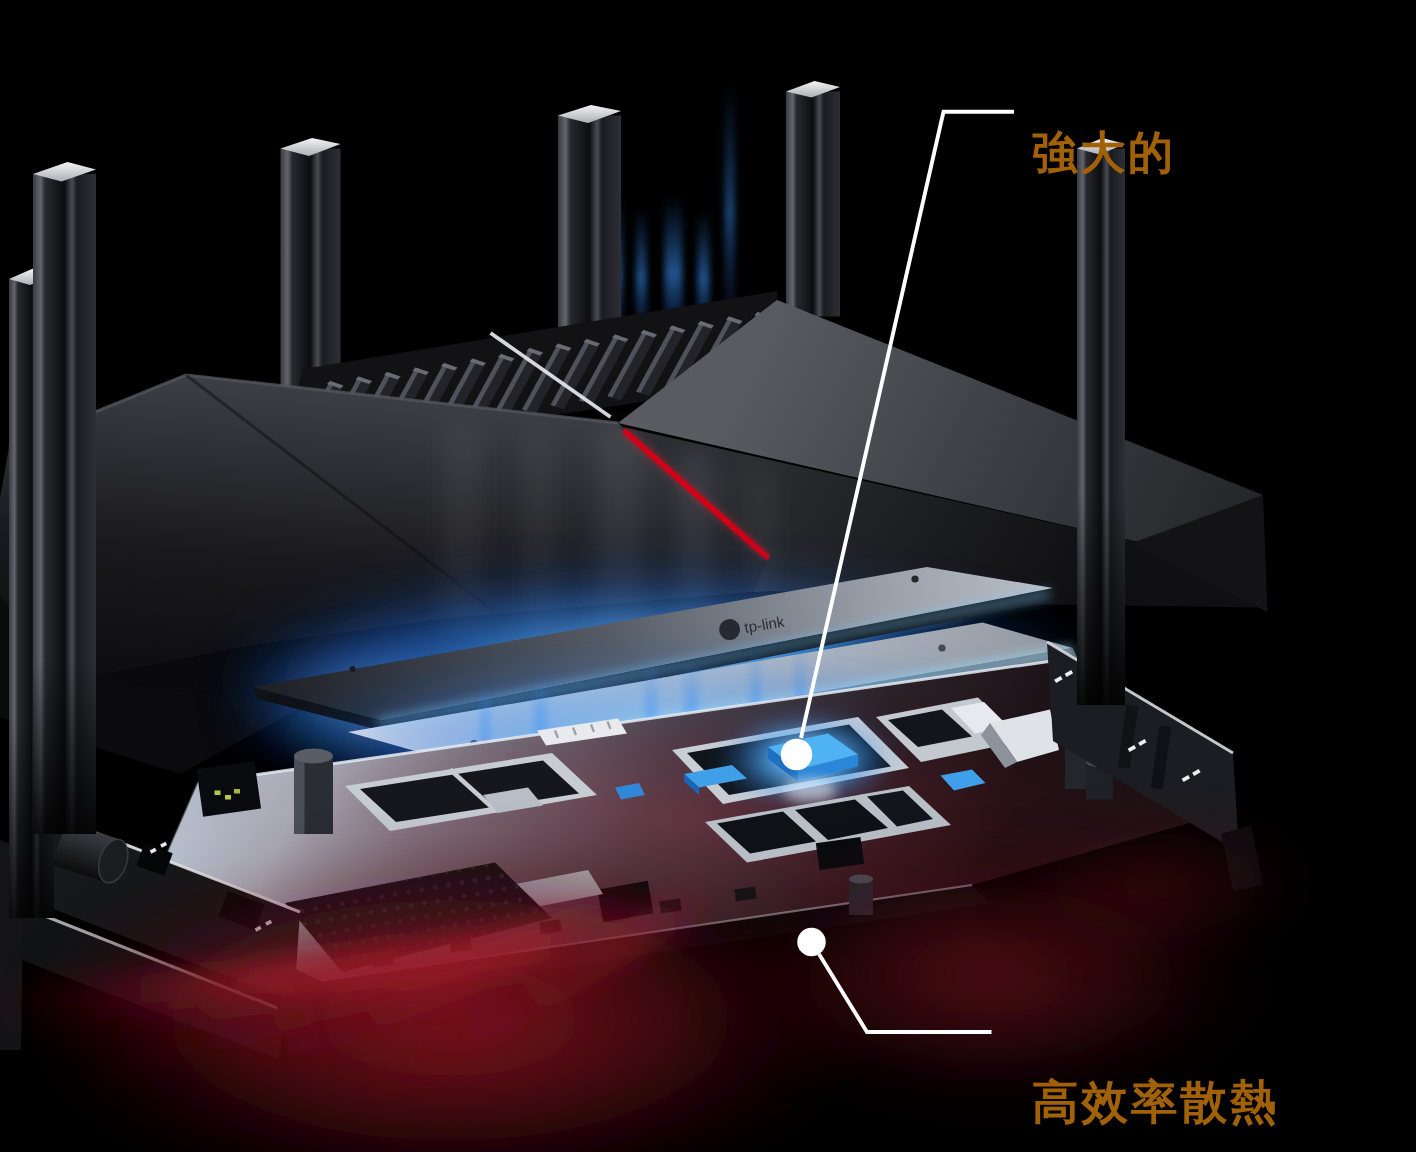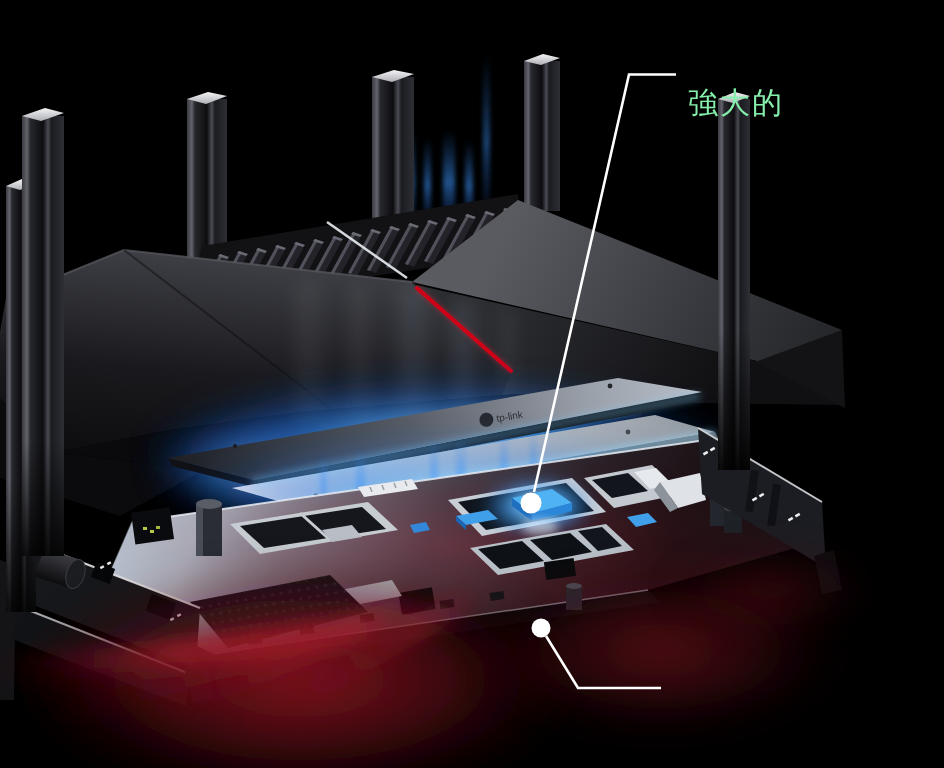--- a/index.html
+++ b/index.html
@@ -1,20 +1,20 @@
 <!DOCTYPE html>
 <html><head>
 <meta charset="utf-8">
 <style>
   html,body{margin:0;padding:0;background:#000;}
   .stage{position:relative;width:944px;height:768px;background:#000;overflow:hidden;
          font-family:"Liberation Sans","DejaVu Sans",sans-serif;}
   .scene{position:absolute;left:0;top:0;}
-  .callout{position:absolute;color:#86efac;font-size:30px;line-height:38px;
-           letter-spacing:2px;font-weight:400;white-space:nowrap;}
+  .callout{position:absolute;color:#a16207;font-size:30px;line-height:38px;
+           letter-spacing:2px;font-weight:700;white-space:nowrap;}
   .callout-cpu{left:688px;top:84px;}
   .callout-heat{left:688px;top:716px;font-size:31px;}
 </style>
 </head>
 <body>
 
 <div class="stage">
 <svg class="scene" width="944" height="768" viewBox="0 0 944 768">
   <defs>
     <linearGradient id="antBody" x1="0" y1="0" x2="1" y2="0">
@@ -421,13 +421,16 @@
   </g>
   <g>
     <polyline points="546,636 578,688 661,688" fill="none" stroke="#ffffff" stroke-width="2.6"></polyline>
     <circle cx="541" cy="628" r="9.5" fill="#ffffff"></circle>
   </g>
 </svg>
 
 <div class="callout callout-cpu">
   <div>強大的</div>
 </div>
+<div class="callout callout-heat">
+  <div>高效率散熱</div>
 </div>
+</div>
 
 </body></html>

